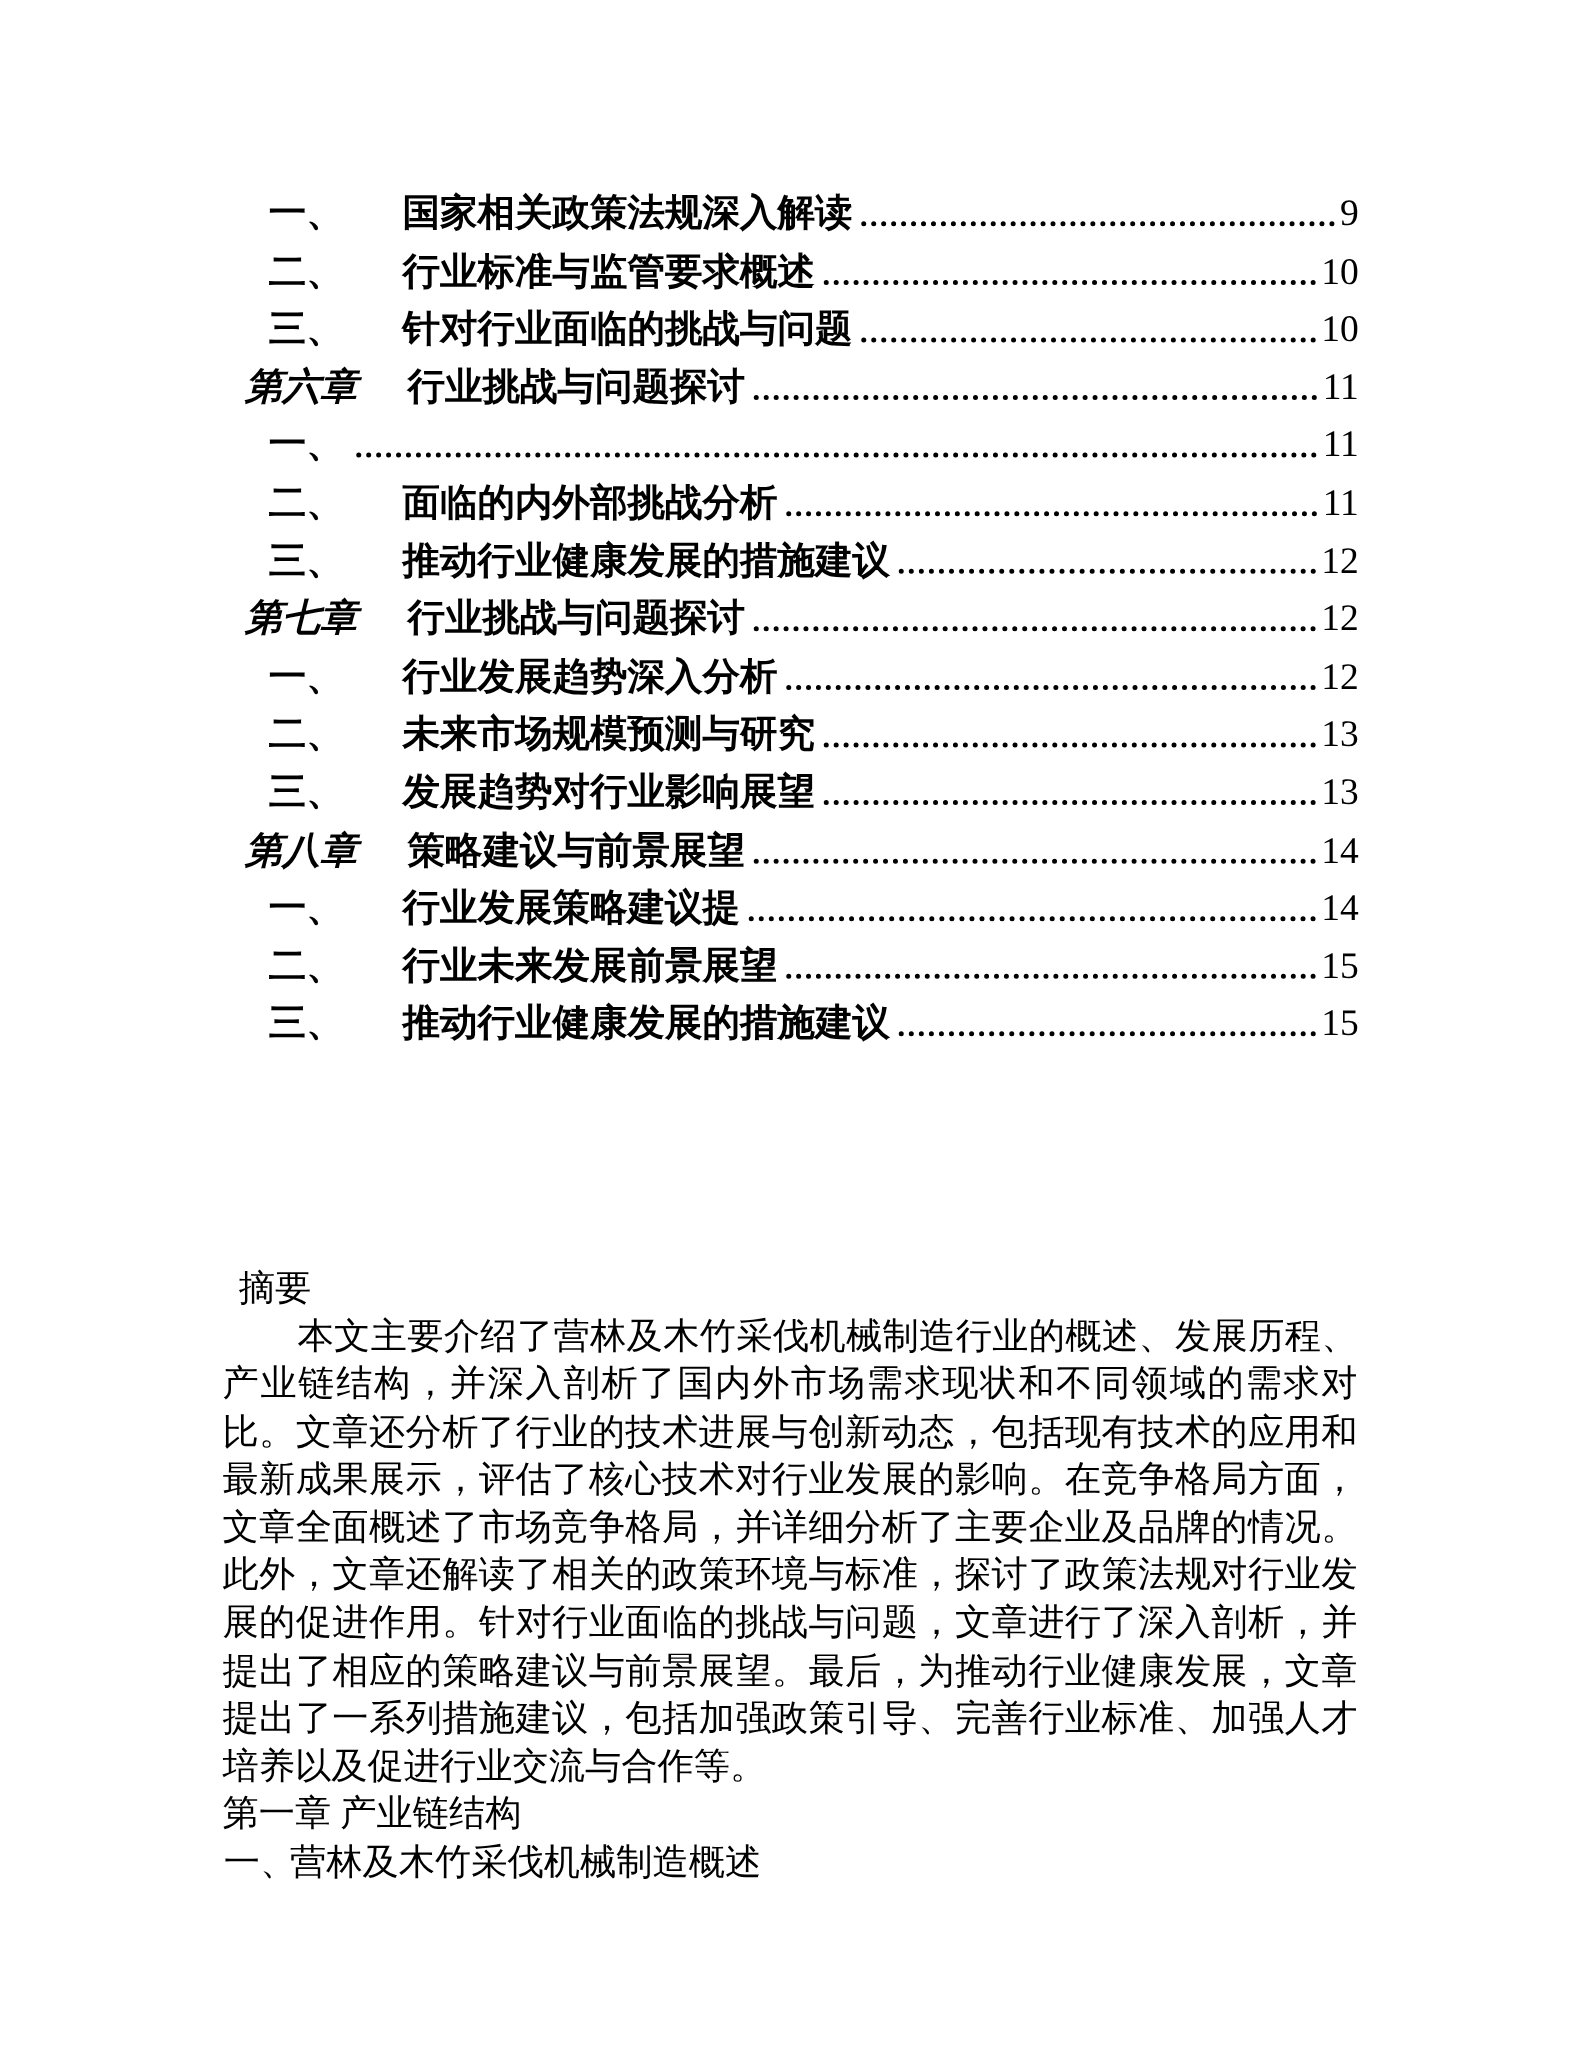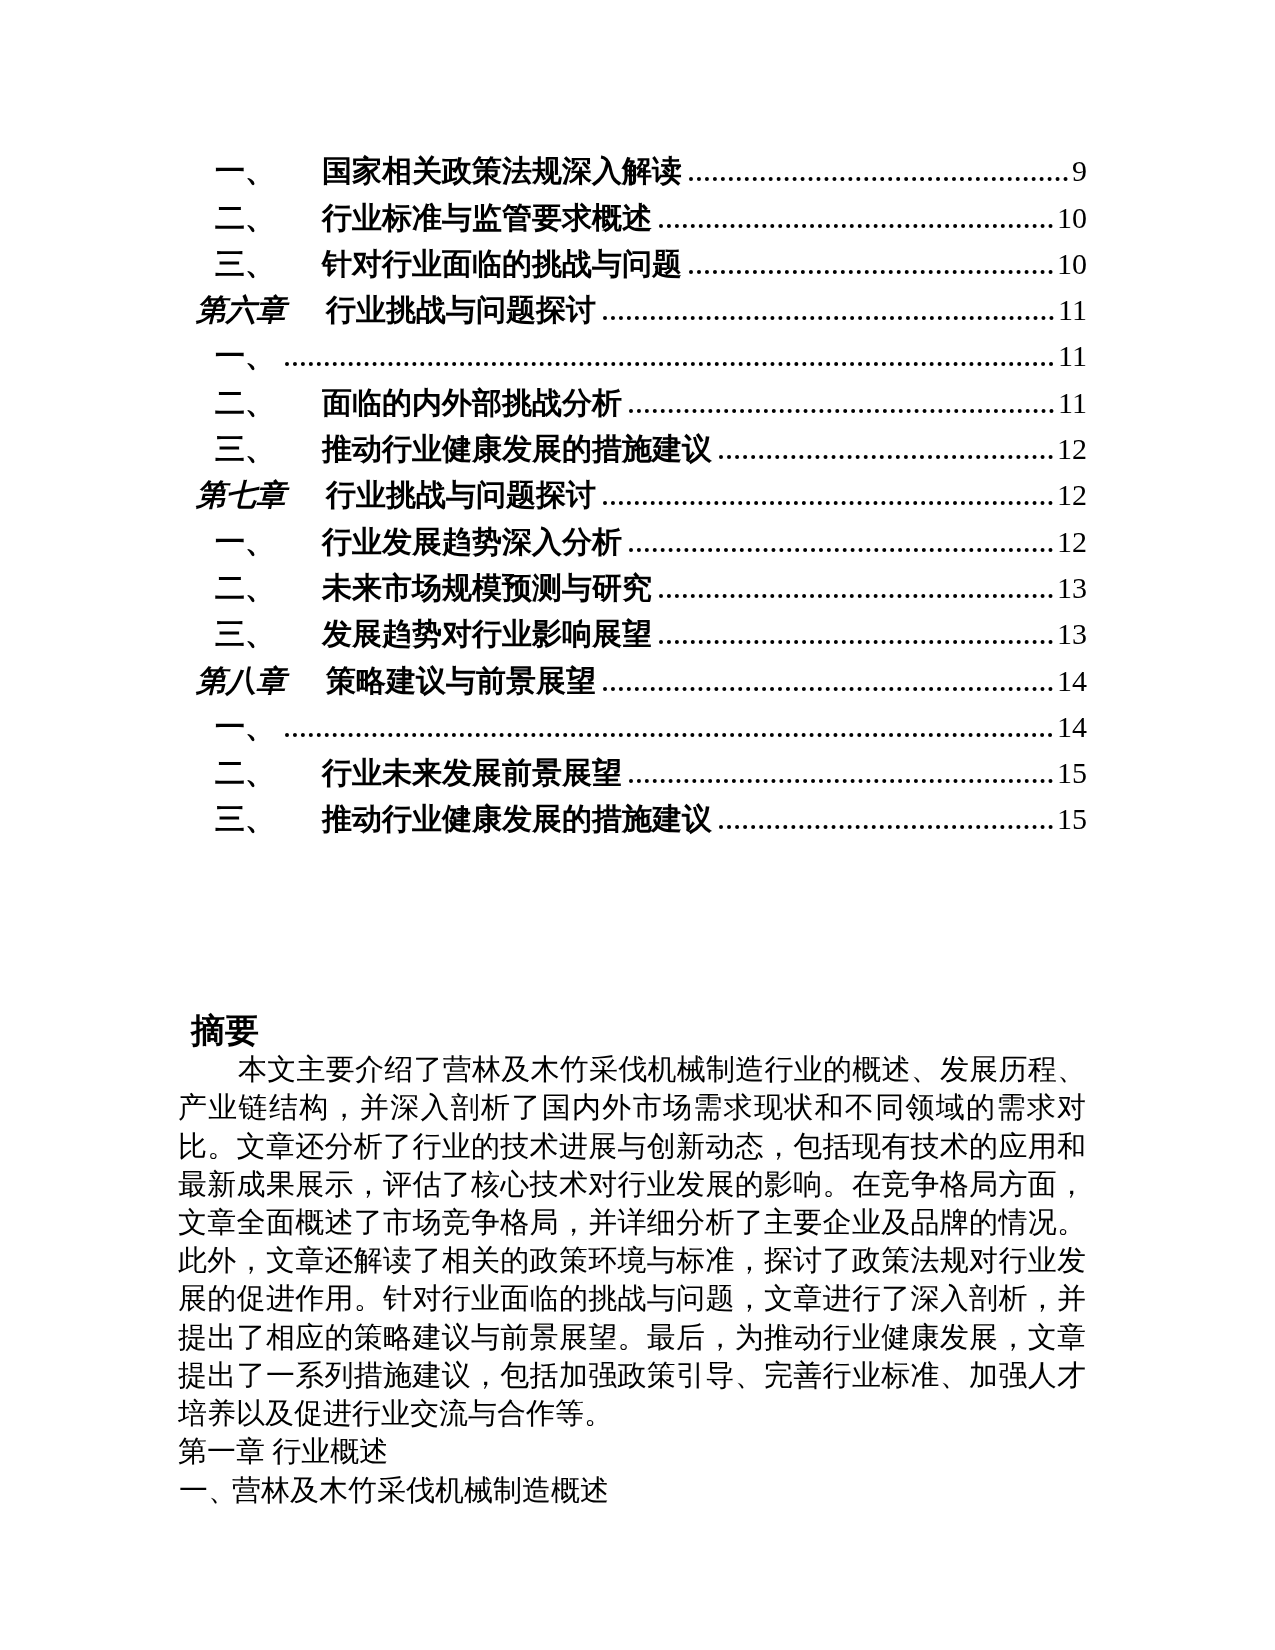--- a/index.html
+++ b/index.html
@@ -69,22 +69,22 @@
   .lower {
     position: absolute;
     top: 1012px;
     left: 178px;
     width: 908px;
     font-size: 29px;
     line-height: 38.2px;
   }
   .abstract-heading {
     margin: 0 0 0 13px;
-    font-size: 34px;
-    font-weight: bold;
+    font-size: 29px;
+    font-weight: normal;
     line-height: 38.2px;
   }
   .abstract-paragraph {
     margin: 0;
     text-align: justify;
     text-indent: 60px;
   }
   .chapter-heading {
     margin: 0;
     white-space: nowrap;
@@ -183,20 +183,21 @@
 
       <div class="toc-row chapter">
         <span class="toc-label">第八章</span>
         <span class="toc-title">策略建议与前景展望</span>
         <span class="toc-leader"></span>
         <span class="toc-page">14</span>
       </div>
 
       <div class="toc-row sub">
         <span class="toc-label">一、</span>
+        <span class="toc-title">行业发展策略建议提</span>
         <span class="toc-leader"></span>
         <span class="toc-page">14</span>
       </div>
 
       <div class="toc-row sub">
         <span class="toc-label">二、</span>
         <span class="toc-title">行业未来发展前景展望</span>
         <span class="toc-leader"></span>
         <span class="toc-page">15</span>
       </div>
@@ -206,17 +207,17 @@
         <span class="toc-title">推动行业健康发展的措施建议</span>
         <span class="toc-leader"></span>
         <span class="toc-page">15</span>
       </div>
 
   </section>
 
   <section class="lower">
     <h2 class="abstract-heading">摘要</h2>
     <p class="abstract-paragraph">本文主要介绍了营林及木竹采伐机械制造行业的概述、发展历程、产业链结构，并深入剖析了国内外市场需求现状和不同领域的需求对比。文章还分析了行业的技术进展与创新动态，包括现有技术的应用和最新成果展示，评估了核心技术对行业发展的影响。在竞争格局方面，文章全面概述了市场竞争格局，并详细分析了主要企业及品牌的情况。此外，文章还解读了相关的政策环境与标准，探讨了政策法规对行业发展的促进作用。针对行业面临的挑战与问题，文章进行了深入剖析，并提出了相应的策略建议与前景展望。最后，为推动行业健康发展，文章提出了一系列措施建议，包括加强政策引导、完善行业标准、加强人才培养以及促进行业交流与合作等。</p>
-    <p class="chapter-heading">第一章 行业概述</p>
+    <p class="chapter-heading">第一章 产业链结构</p>
     <p class="section-heading"><span class="section-label">一、</span><span>营林及木竹采伐机械制造概述</span></p>
   </section>
 
 </div>
 
 </body></html>

